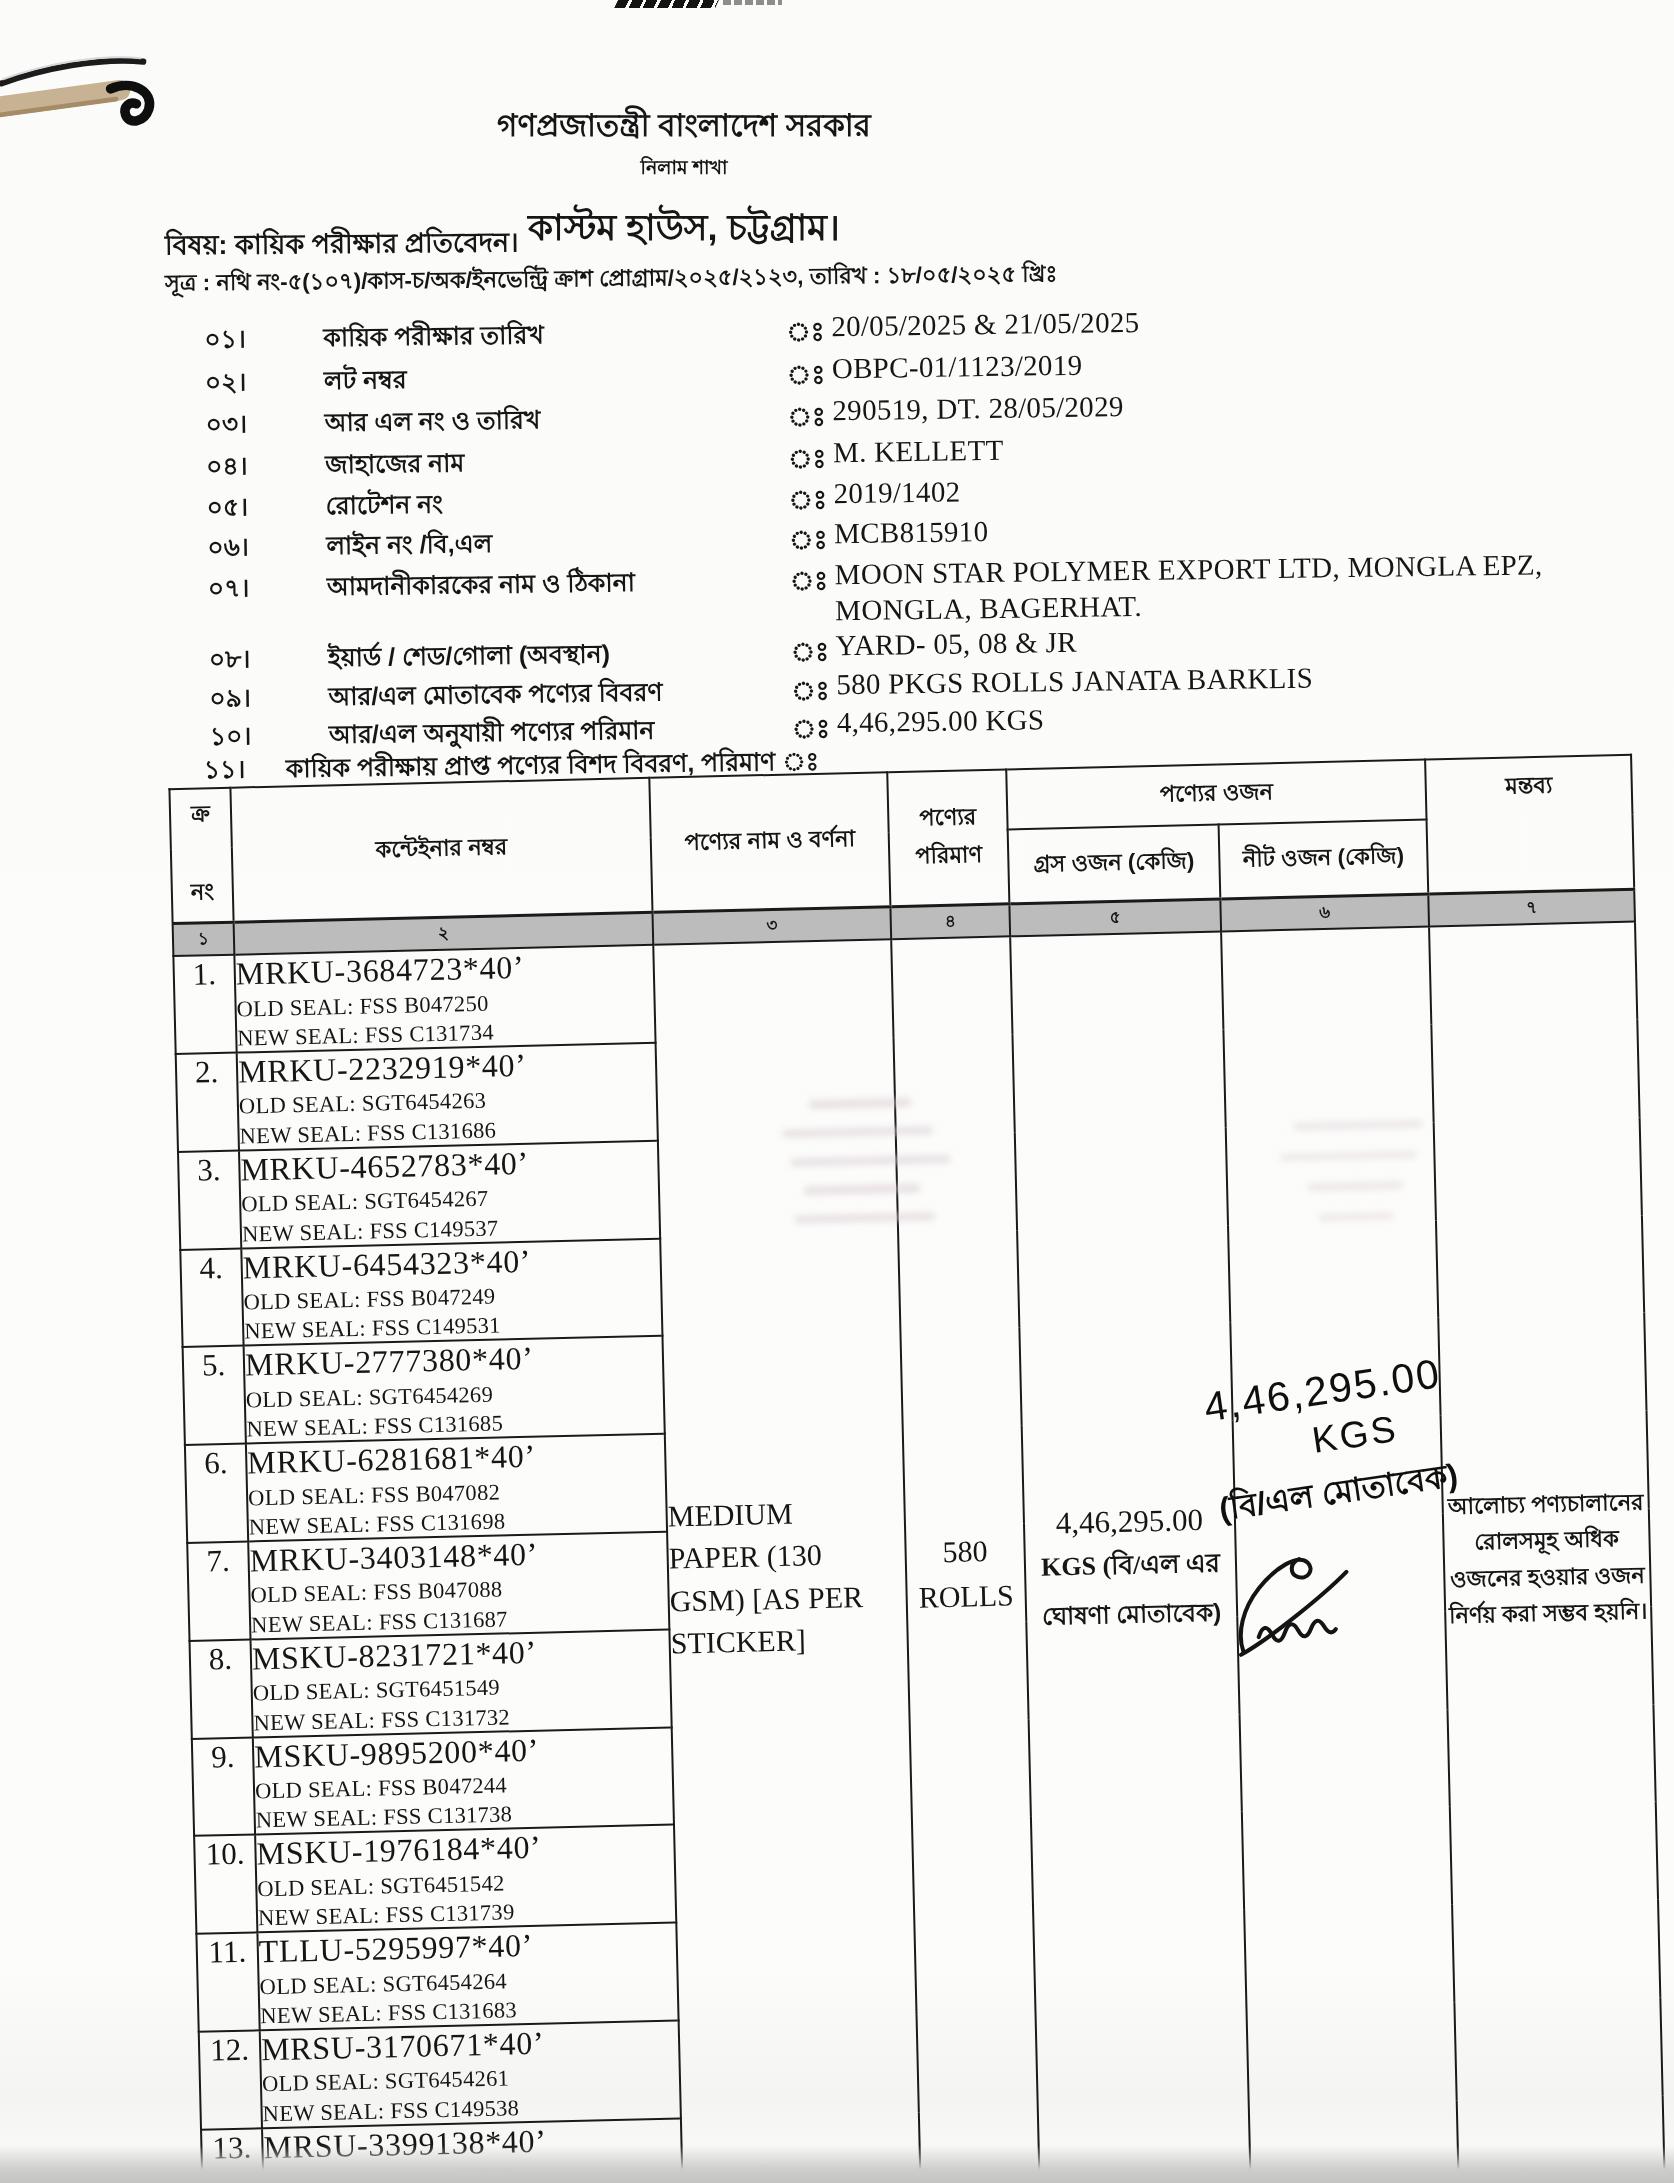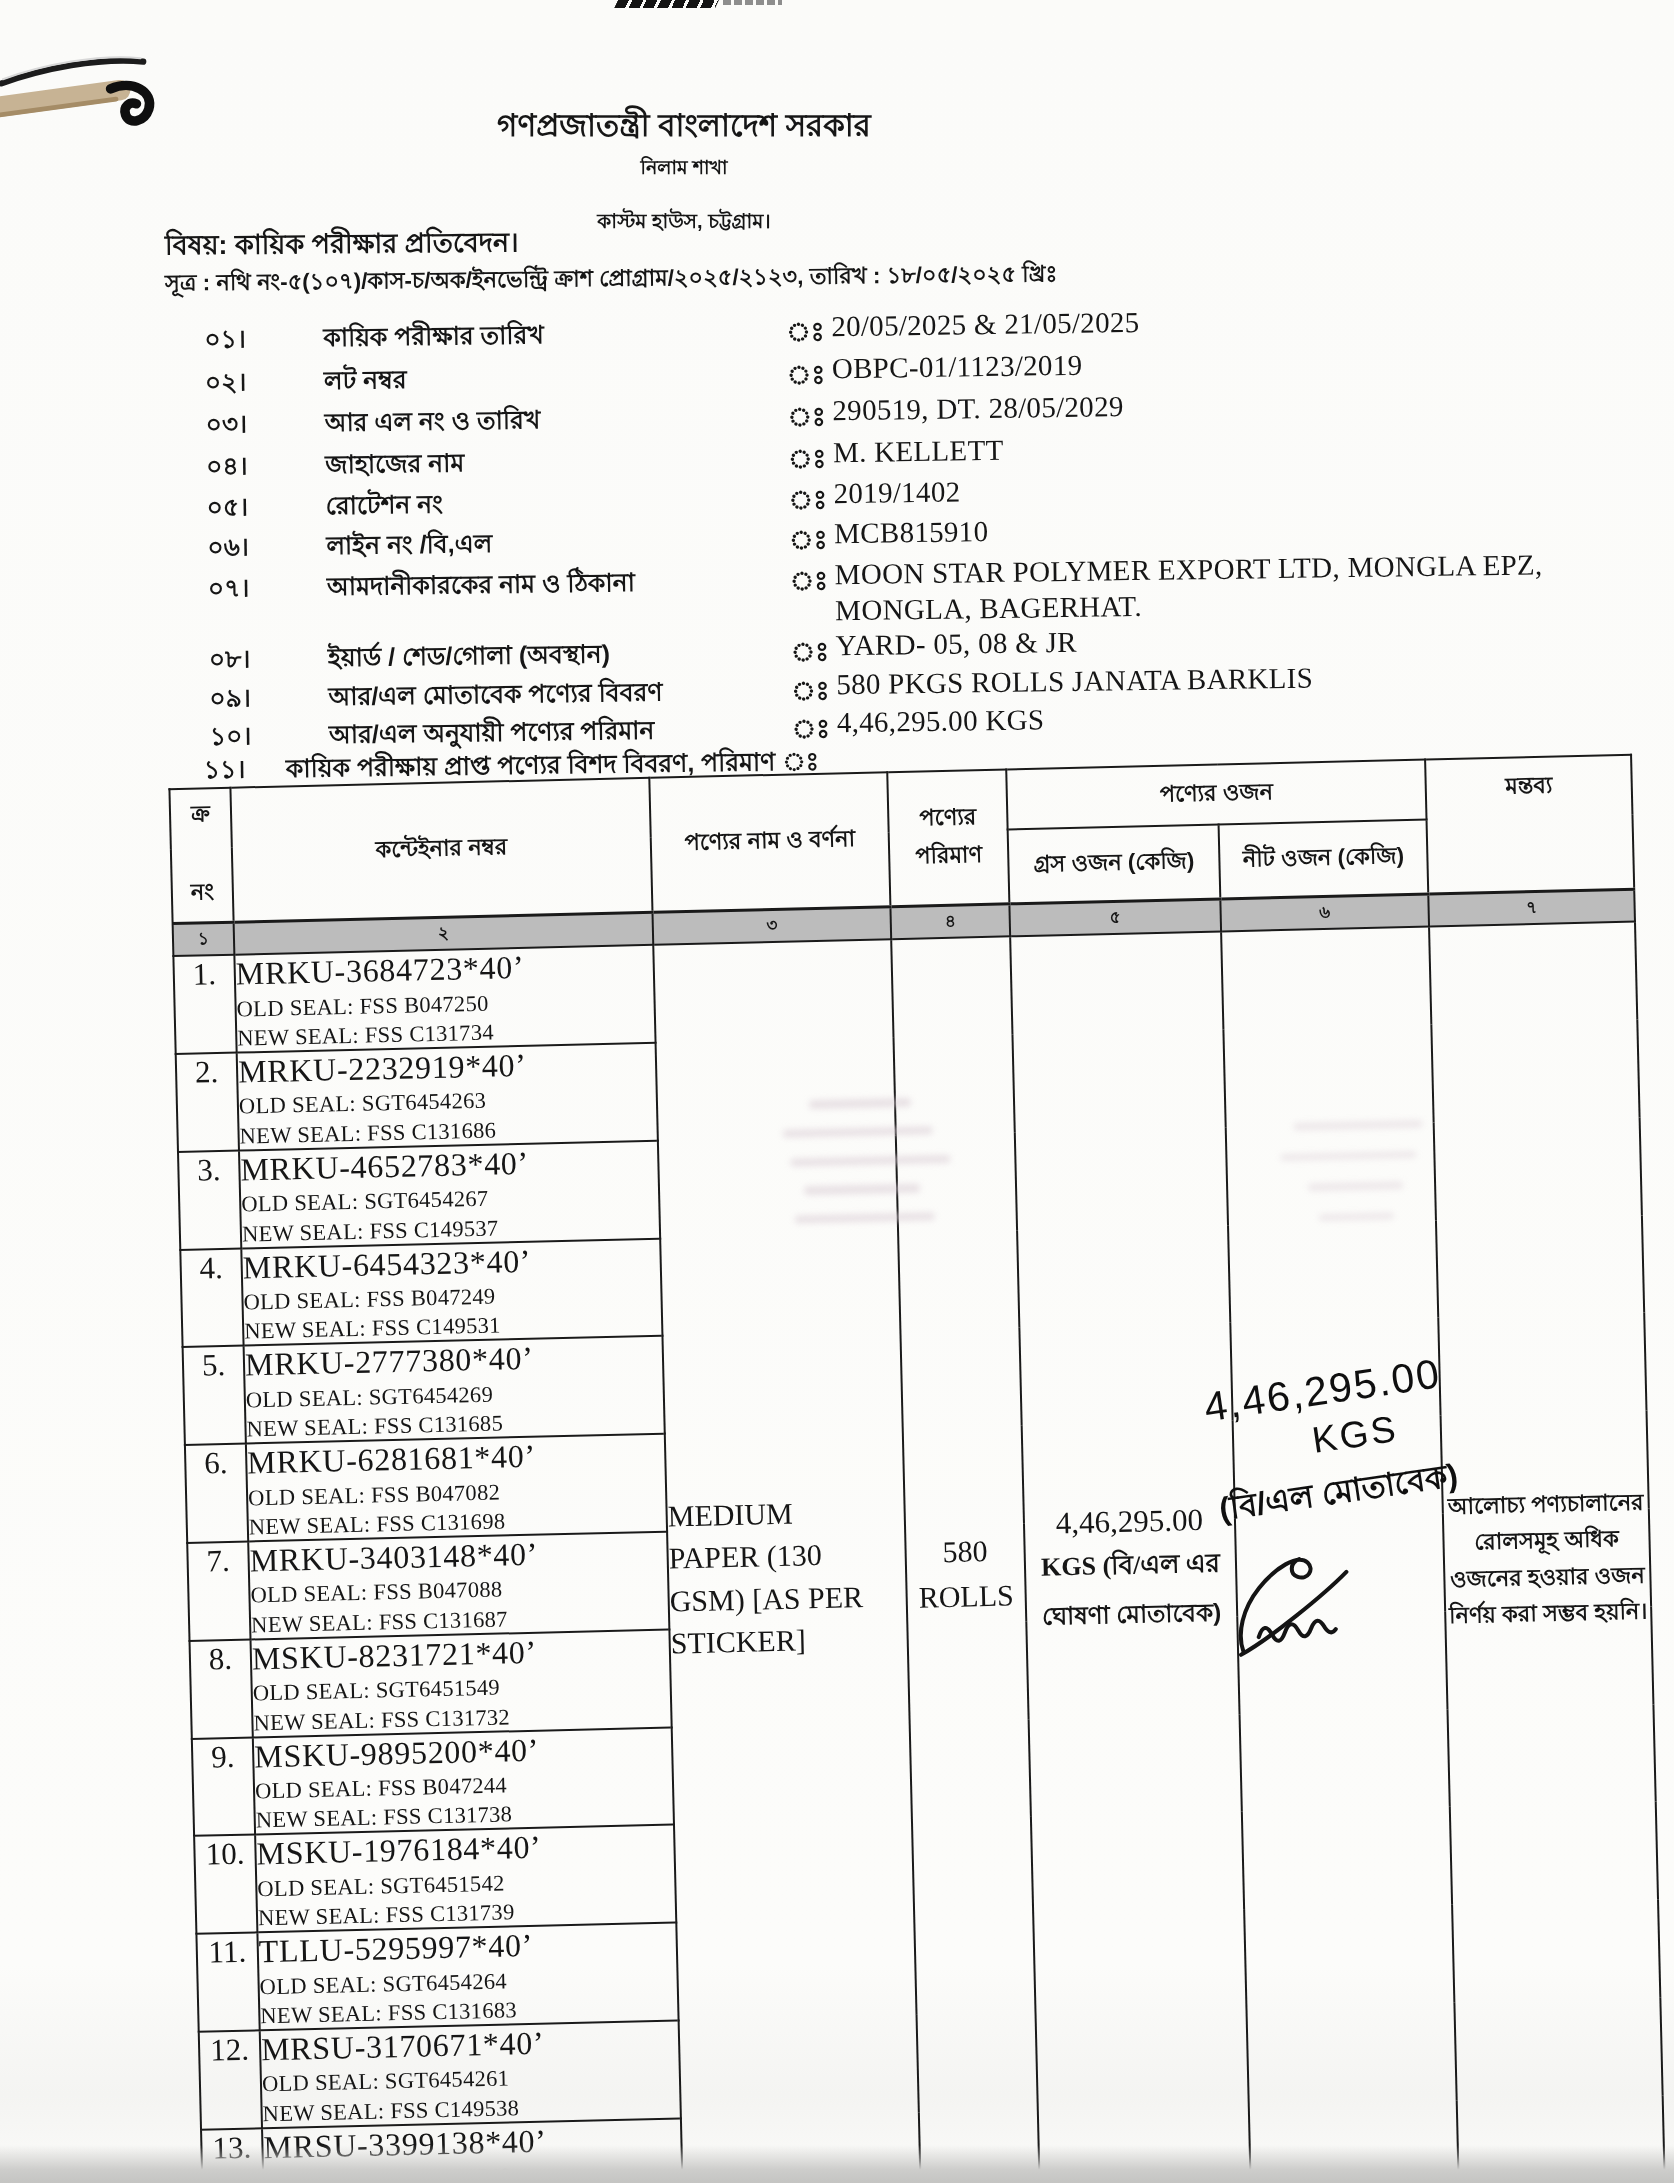--- a/index.html
+++ b/index.html
@@ -17,21 +17,21 @@
     background:repeating-linear-gradient(90deg,#8d8d8d 0 8.2px,#fbfbf9 8.2px 11px); }
   .pencil { position:absolute; left:-4.1px; top:17.7px; }
   .ghost { position:absolute; filter:blur(3.4px); opacity:.55; }
   .gbar { background:#d9ccd4; border-radius:4.1px; }
   .bottom-band { position:absolute; left:0; bottom:0; width:100%; height:38px;
     background:linear-gradient(180deg, rgba(201,201,199,0) 0%, #cdcdcb 65%, #c4c4c2 100%); }
   
   .doc-header { position:absolute; top:101px; left:0; width:1368px; text-align:center; font-weight:bold; }
   .doc-header .l1 { font-size:31px; }
   .doc-header .l2 { font-size:19px; }
-  .doc-header .l3 { font-size:20px; margin-top:21px; }
+  .doc-header .l3 { font-size:36px; margin-top:15px; }
   .subject { position:absolute; left:165px; top:223px; font-size:27px; font-weight:bold; transform:rotate(-0.5deg); }
   .source  { position:absolute; left:165px; top:261px; font-size:22.5px; font-weight:bold; transform:rotate(-0.6deg); }
   
   .info { position:absolute; left:204px; top:312px; width:1416px; height:449px; transform:rotate(-0.8deg); transform-origin:0 0; }
   .info-row { position:absolute; left:0; display:flex; align-items:flex-start; }
   .info-row .num { width:119px; font-size:25px; font-weight:bold; }
   .info-row .lbl { width:463px; font-size:25px; font-weight:bold; }
   .info-row .col { width:45px; font-size:26px; font-weight:bold; }
   .info-row .val { font-family:"Liberation Serif", serif; font-size:29px; letter-spacing:0.3px; white-space:nowrap; line-height:1.22; margin-top:-2.7px; }
   

